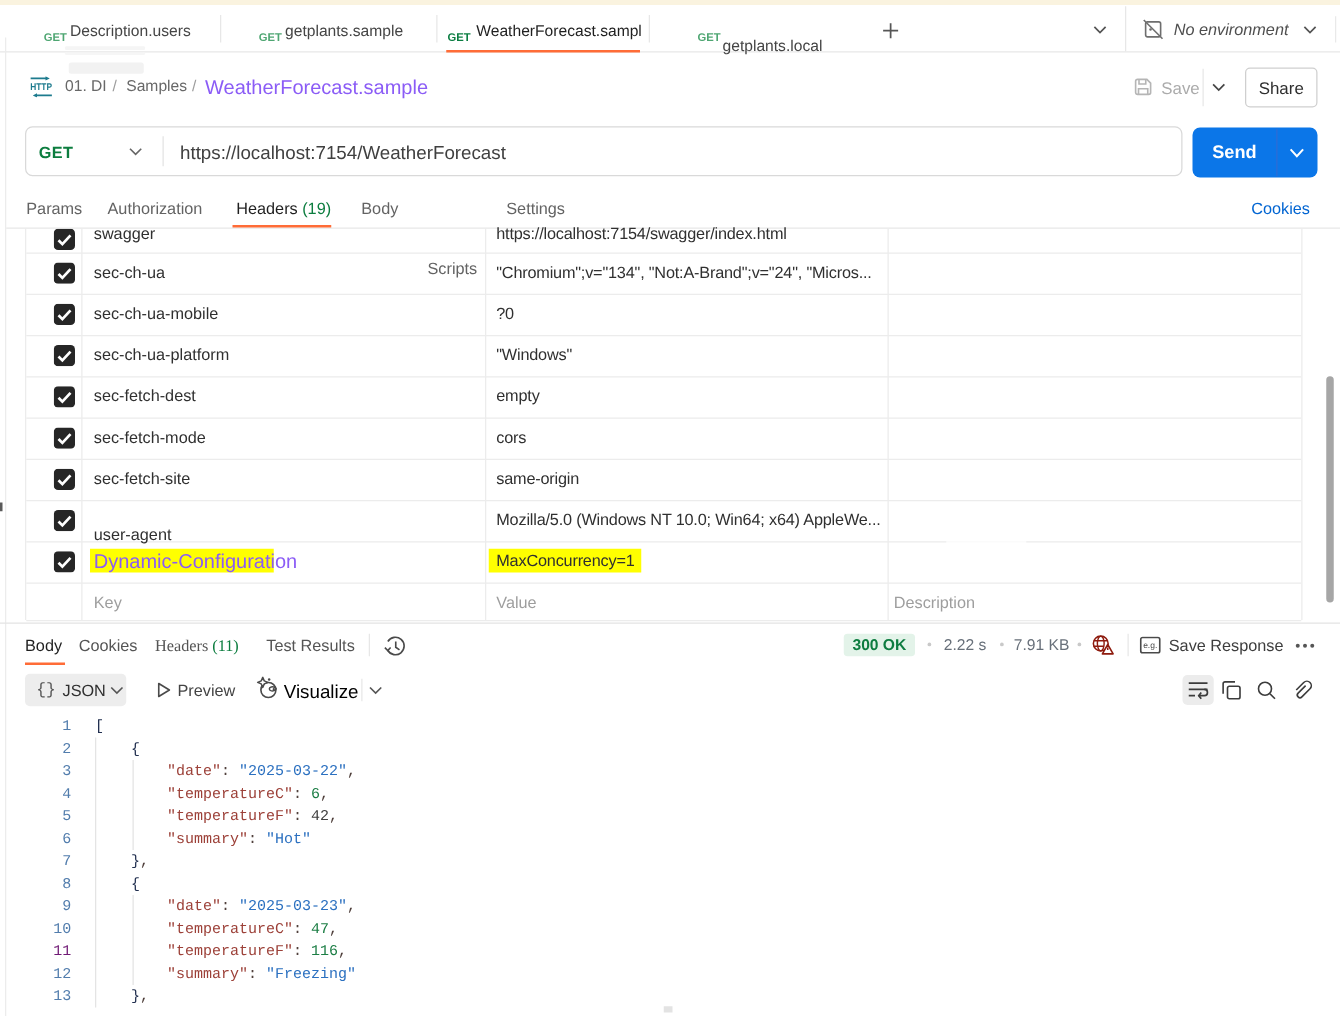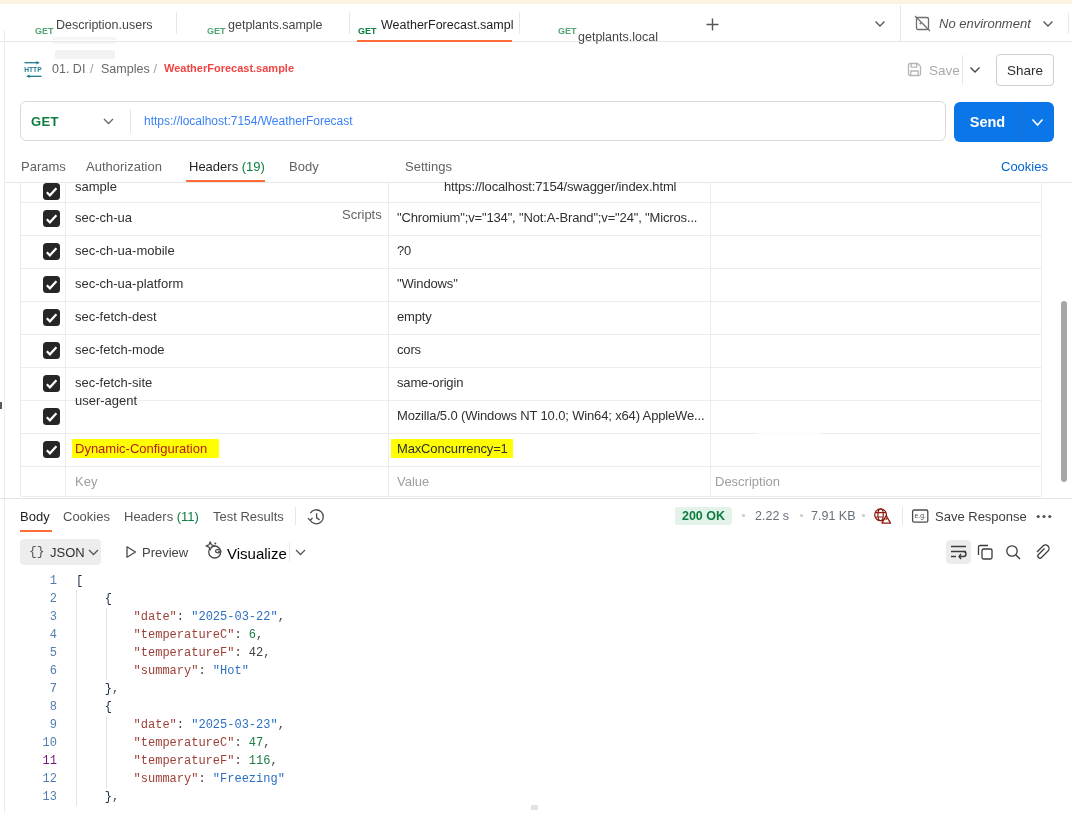--- a/index.html
+++ b/index.html
@@ -67,42 +67,42 @@
   <path d="M0.5 1.7h12.5" stroke="#1d7b8e" stroke-width="1.3" fill="none"></path>
   <path d="M12.4 0l3.4 1.7-3.4 1.7z" fill="#1d7b8e"></path>
   <path d="M17.5 15.3H5" stroke="#1d7b8e" stroke-width="1.3" fill="none"></path>
   <path d="M5.6 13.6l-3.4 1.7 3.4 1.7z" fill="#1d7b8e"></path>
   <text x="0.2" y="11.3" font-family="Liberation Sans, sans-serif" font-size="7.8" font-weight="700" fill="#1d7b8e" textLength="17.4" lengthAdjust="spacingAndGlyphs">HTTP</text>
 </svg>
 <div class="abs" style="left:52px;top:62px;font-size:12.5px;color:#686868;">01. DI</div>
 <div class="abs" style="left:90px;top:62px;font-size:12.5px;color:#9d9d9d;">/</div>
 <div class="abs" style="left:101px;top:62px;font-size:12.5px;color:#686868;">Samples</div>
 <div class="abs" style="left:153.5px;top:62px;font-size:12.5px;color:#9d9d9d;">/</div>
-<div class="abs" style="left:164px;top:62px;font-size:11px;color:#ef4444;font-weight:700;">WeatherForecast.sample</div>
+<div class="abs" style="left:164px;top:62px;font-size:16px;color:#8b5cf6;font-weight:400;">WeatherForecast.sample</div>
 
 <svg class="abs" style="left:907px;top:62px;" width="15" height="15" viewBox="0 0 15 15">
   <path d="M1.5 3a1.5 1.5 0 0 1 1.5-1.5h7.5L13.5 4.5V12a1.5 1.5 0 0 1-1.5 1.5H3A1.5 1.5 0 0 1 1.5 12z" fill="none" stroke="#b5b5b5" stroke-width="1.3"></path>
   <path d="M4.2 1.8v3.4h5.4V1.8" fill="none" stroke="#b5b5b5" stroke-width="1.3"></path>
   <path d="M3.8 13.2V9h7.4v4.2" fill="none" stroke="#b5b5b5" stroke-width="1.3"></path>
 </svg>
 <div class="abs" style="left:929px;top:63px;font-size:13.5px;color:#ababab;">Save</div>
 <div class="vline" style="left:962px;top:55px;height:30px;"></div>
 <svg class="abs" style="left:969px;top:66px;" width="12" height="8" viewBox="0 0 12 8">
     <path d="M1.5 1.5l4.5 4.5 4.5-4.5" fill="none" stroke="#444" stroke-width="1.4"></path>
   </svg>
 <div class="abs" style="left:996px;top:54px;width:58px;height:32px;border:1px solid #cfcfcf;border-radius:4px;"></div>
 <div class="abs" style="left:996px;top:63px;width:58px;text-align:center;font-size:13.5px;color:#2e2e2e;">Share</div>
 
 <div class="abs" style="left:20px;top:101px;width:926px;height:40px;border:1px solid #d9d9d9;border-radius:6px;"></div>
 <div class="abs" style="left:31px;top:114px;font-size:13px;font-weight:700;color:#0c7d3f;letter-spacing:.3px;">GET</div>
 <svg class="abs" style="left:103px;top:118px;" width="11" height="7" viewBox="0 0 11 7">
     <path d="M1 1l4.5 4.5L10 1" fill="none" stroke="#666" stroke-width="1.3"></path>
   </svg>
 <div class="vline" style="left:130px;top:109px;height:24px;background:#e3e3e3;"></div>
-<div class="abs" style="left:144px;top:114px;font-size:12px;color:#3b82f6;">https://localhost:7154/WeatherForecast</div>
+<div class="abs" style="left:144px;top:114px;font-size:15px;color:#404040;">https://localhost:7154/WeatherForecast</div>
 
 <div class="abs" style="left:954px;top:102px;width:100px;height:40px;background:#0b76e8;border-radius:6px;"></div>
 <div class="abs" style="left:954px;top:102px;width:67px;height:40px;font-size:14.5px;font-weight:700;color:#fff;display:flex;align-items:center;justify-content:center;">Send</div>
 <div class="abs" style="left:1021px;top:103px;width:1px;height:38px;background:#2f6cd4;"></div>
 <svg class="abs" style="left:1031px;top:118px;" width="13" height="9" viewBox="0 0 13 9">
     <path d="M1.5 1.5L6.5 7l5-5.5" fill="none" stroke="#fff" stroke-width="1.6"></path>
   </svg>
 
 <div class="abs" style="left:21px;top:159px;font-size:13px;color:#636363;">Params</div>
 <div class="abs" style="left:86px;top:159px;font-size:13px;color:#636363;">Authorization</div>
@@ -127,22 +127,22 @@
     <div class="hline" style="left:21px;top:496px;width:1020px;background:#ececec;"></div>
     <div class="vline" style="left:20px;top:183px;height:313px;background:#ececec;"></div>
     <div class="vline" style="left:65px;top:183px;height:313px;background:#ececec;"></div>
     <div class="vline" style="left:388px;top:183px;height:313px;background:#ececec;"></div>
     <div class="vline" style="left:710px;top:183px;height:313px;background:#ececec;"></div>
     <div class="vline" style="left:1041px;top:183px;height:313px;background:#ececec;"></div>
     <svg class="abs" style="left:43px;top:183px;" width="17" height="17" viewBox="0 0 17 17">
       <rect width="17" height="17" rx="3.5" fill="#262626"></rect>
       <path d="M3.8 9.2l3.1 3.1 6.5-7" fill="none" stroke="#fff" stroke-width="2.2"></path>
     </svg>
-    <div class="abs" style="left:75px;top:179px;font-size:13px;color:#303030;white-space:nowrap;">sample</div>
-    <div class="abs" style="left:397px;top:179px;font-size:13px;color:#303030;white-space:nowrap;overflow:hidden;width:309px;letter-spacing:-0.15px;margin-left:47px;">https://localhost:7154/swagger/index.html</div>
+    <div class="abs" style="left:75px;top:179px;font-size:13px;color:#303030;white-space:nowrap;">swagger</div>
+    <div class="abs" style="left:397px;top:179px;font-size:13px;color:#303030;white-space:nowrap;overflow:hidden;width:309px;letter-spacing:-0.15px;">https://localhost:7154/swagger/index.html</div>
     <svg class="abs" style="left:43px;top:210px;" width="17" height="17" viewBox="0 0 17 17">
       <rect width="17" height="17" rx="3.5" fill="#262626"></rect>
       <path d="M3.8 9.2l3.1 3.1 6.5-7" fill="none" stroke="#fff" stroke-width="2.2"></path>
     </svg>
     <div class="abs" style="left:75px;top:210px;font-size:13px;color:#303030;white-space:nowrap;">sec-ch-ua</div>
     <div class="abs" style="left:397px;top:210px;font-size:13px;color:#303030;white-space:nowrap;overflow:hidden;width:309px;letter-spacing:-0.15px;">"Chromium";v="134", "Not:A-Brand";v="24", "Micros...</div>
     <svg class="abs" style="left:43px;top:243px;" width="17" height="17" viewBox="0 0 17 17">
       <rect width="17" height="17" rx="3.5" fill="#262626"></rect>
       <path d="M3.8 9.2l3.1 3.1 6.5-7" fill="none" stroke="#fff" stroke-width="2.2"></path>
     </svg>
@@ -169,51 +169,51 @@
     <svg class="abs" style="left:43px;top:375px;" width="17" height="17" viewBox="0 0 17 17">
       <rect width="17" height="17" rx="3.5" fill="#262626"></rect>
       <path d="M3.8 9.2l3.1 3.1 6.5-7" fill="none" stroke="#fff" stroke-width="2.2"></path>
     </svg>
     <div class="abs" style="left:75px;top:375px;font-size:13px;color:#303030;white-space:nowrap;">sec-fetch-site</div>
     <div class="abs" style="left:397px;top:375px;font-size:13px;color:#303030;white-space:nowrap;overflow:hidden;width:309px;letter-spacing:-0.15px;">same-origin</div>
     <svg class="abs" style="left:43px;top:408px;" width="17" height="17" viewBox="0 0 17 17">
       <rect width="17" height="17" rx="3.5" fill="#262626"></rect>
       <path d="M3.8 9.2l3.1 3.1 6.5-7" fill="none" stroke="#fff" stroke-width="2.2"></path>
     </svg>
-    <div class="abs" style="left:75px;top:393px;font-size:13px;color:#303030;white-space:nowrap;">user-agent</div>
+    <div class="abs" style="left:75px;top:420px;font-size:13px;color:#303030;white-space:nowrap;">user-agent</div>
     <div class="abs" style="left:397px;top:408px;font-size:13px;color:#303030;white-space:nowrap;overflow:hidden;width:309px;letter-spacing:-0.15px;">Mozilla/5.0 (Windows NT 10.0; Win64; x64) AppleWe...</div>
     <svg class="abs" style="left:43px;top:441px;" width="17" height="17" viewBox="0 0 17 17">
       <rect width="17" height="17" rx="3.5" fill="#262626"></rect>
       <path d="M3.8 9.2l3.1 3.1 6.5-7" fill="none" stroke="#fff" stroke-width="2.2"></path>
     </svg>
     <div class="abs" style="left:72px;top:439px;width:147px;height:19px;background:#ffff00;"></div>
     <div class="abs" style="left:391px;top:439px;width:122px;height:19px;background:#ffff00;"></div>
-    <div class="abs" style="left:75px;top:441px;font-size:13px;color:#b91c1c;white-space:nowrap;">Dynamic-Configuration</div>
+    <div class="abs" style="left:75px;top:441px;font-size:16px;color:#8b5cf6;white-space:nowrap;">Dynamic-Configuration</div>
     <div class="abs" style="left:397px;top:441px;font-size:13px;color:#303030;white-space:nowrap;overflow:hidden;width:309px;letter-spacing:-0.15px;">MaxConcurrency=1</div>
     <div class="abs" style="left:75px;top:474px;font-size:13px;color:#9e9e9e;">Key</div>
     <div class="abs" style="left:397px;top:474px;font-size:13px;color:#9e9e9e;">Value</div>
     <div class="abs" style="left:715px;top:474px;font-size:13px;color:#9e9e9e;">Description</div>
   </div>
 
 <div class="hline" style="left:0;top:498px;width:1072px;background:#e3e3e3;"></div>
 <div class="abs" style="left:20px;top:509px;font-size:13px;color:#1f1f1f;">Body</div>
 <div class="abs" style="left:20px;top:530px;width:32px;height:2px;background:#ff6c37;"></div>
 <div class="abs" style="left:63px;top:509px;font-size:13px;color:#555;">Cookies</div>
-<div class="abs" style="left:124px;top:509px;font-size:13px;color:#555;">Headers <span style="color:#0c7d3f;">(11)</span></div>
+<div class="abs" style="left:124px;top:509px;font-size:13px;color:#555;font-family:Liberation Serif, serif;">Headers <span style="color:#0c7d3f;">(11)</span></div>
 <div class="abs" style="left:213px;top:509px;font-size:13px;color:#555;">Test Results</div>
 <div class="vline" style="left:295px;top:507px;height:18px;"></div>
 
 <svg class="abs" style="left:306px;top:507px;" width="20" height="20" viewBox="0 0 20 20">
   <path d="M4.2 13.2 A7 7 0 1 0 4.3 6.2" fill="none" stroke="#4a4a4a" stroke-width="1.3"></path>
   <path d="M1.9 11.1l2.3 2.3 2.3-2.4" fill="none" stroke="#4a4a4a" stroke-width="1.3"></path>
   <path d="M10.6 6.2v4.6l3 2.1" fill="none" stroke="#4a4a4a" stroke-width="1.3"></path>
 </svg>
 
 <div class="abs" style="left:675px;top:507px;width:57px;height:18px;background:#e3f3e9;border-radius:3px;"></div>
-<div class="abs" style="left:675px;top:507px;width:57px;height:18px;font-size:12.5px;font-weight:700;color:#0d7c40;display:flex;align-items:center;justify-content:center;">200 OK</div>
+<div class="abs" style="left:675px;top:507px;width:57px;height:18px;font-size:12.5px;font-weight:700;color:#0d7c40;display:flex;align-items:center;justify-content:center;">300 OK</div>
 <div class="abs" style="left:742px;top:514px;width:3px;height:3px;border-radius:50%;background:#c9c9c9;"></div>
 <div class="abs" style="left:755px;top:509px;font-size:12.5px;color:#68707a;">2.22 s</div>
 <div class="abs" style="left:800px;top:514px;width:3px;height:3px;border-radius:50%;background:#c9c9c9;"></div>
 <div class="abs" style="left:811px;top:509px;font-size:12.5px;color:#68707a;">7.91 KB</div>
 <div class="abs" style="left:862px;top:514px;width:3px;height:3px;border-radius:50%;background:#c9c9c9;"></div>
 
 <svg class="abs" style="left:873px;top:507px;" width="20" height="18" viewBox="0 0 20 18">
   <circle cx="7.6" cy="7.8" r="5.9" fill="none" stroke="#8e1b0e" stroke-width="1.25"></circle>
   <ellipse cx="7.6" cy="7.8" rx="2.7" ry="5.9" fill="none" stroke="#8e1b0e" stroke-width="1.15"></ellipse>
   <path d="M2 5.6h11.2M2 10h8" stroke="#8e1b0e" stroke-width="1.15"></path>

